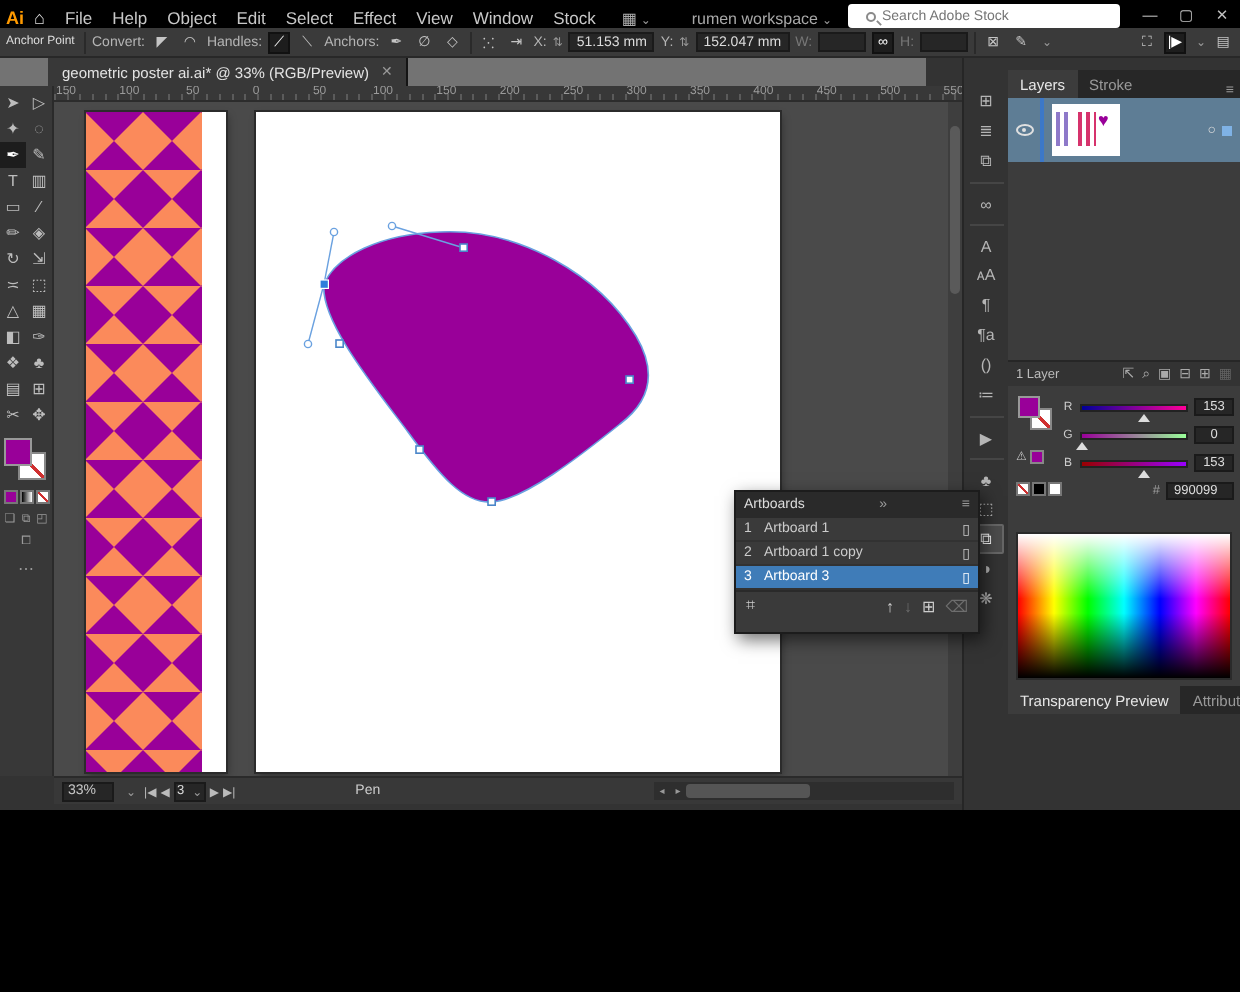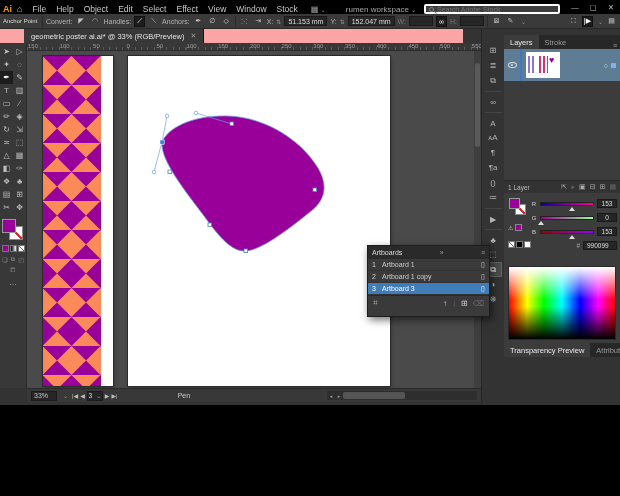--- a/index.html
+++ b/index.html
@@ -9,21 +9,21 @@
 
   
   .menubar { position:absolute; left:0; top:0; width:620px; height:14px; background:#000000;
              display:flex; align-items:flex-end; color:#c8c8c8; font-size:8.5px; }
   .ai-logo { color:#ff9a00; font-weight:bold; font-size:9px; padding:0 4px 0 3px; }
   .home-ic { font-size:9px; padding:0 5px 0 1px; color:#ddd; }
   .menu-item { padding:0 5px; white-space:nowrap; }
   .ws-ic { color:#aaa; font-size:8px; padding:0 3px 0 8px; }
   .caret { font-size:6px; color:#999; padding-left:2px; }
   .workspace { margin-left:auto; color:#a8a8a8; font-size:8px; white-space:nowrap; }
-  .searchbox { margin:0 6px 0 8px; width:136px; height:10px; background:#3e3e3e; border:2px solid #ffffff;
+  .searchbox { margin:0 6px 0 8px; width:136px; height:10px; background:#3e3e3e; border:6px solid #ffffff;
                border-radius:2px; display:flex; align-items:center; padding:0 3px; }
   .mag { width:5px; height:5px; border:1px solid #8a8a8a; border-radius:50%; position:relative; flex:0 0 auto; }
   .mag::after { content:""; position:absolute; left:4px; top:4px; width:3px; height:1px; background:#8a8a8a; transform:rotate(45deg); }
   .searchbox input { background:transparent; border:none; outline:none; color:#919191; font-size:7px; width:110px;
                      font-family:"Liberation Sans", sans-serif; padding-left:3px; }
   .winbtns { display:flex; }
   .winbtn { width:18px; height:14px; display:flex; align-items:center; justify-content:center; font-size:7.5px; color:#c0c0c0; }
 
   
   .controlbar { position:absolute; left:0; top:14px; width:620px; height:15px; background:#3a3a3a;
@@ -33,21 +33,21 @@
   .cb-sep { width:1px; height:11px; background:#2a2a2a; flex:0 0 auto; }
   .cb-ic { width:11px; height:11px; display:flex; align-items:center; justify-content:center; font-size:7px; color:#c5c5c5; flex:0 0 auto; }
   .cb-ic.pressed { background:#1d1d1d; border:1px solid #111; color:#fff; }
   .cb-val { background:#262626; border:1px solid #1a1a1a; color:#ddd; padding:0 3px; height:10px;
             display:flex; align-items:center; font-size:7px; }
   .cb-val.empty { width:24px; color:#666; }
   .cb-dim { color:#777; }
   .spin { font-size:6px; color:#999; }
 
   
-  .tabbar { position:absolute; left:0; top:29px; width:463px; height:14px; background:#fca5a5; display:flex; align-items:flex-start; }
+  .tabbar { position:absolute; left:0; top:29px; width:463px; height:14px; background:#737373; display:flex; align-items:flex-start; }
   .doctab { margin-left:24px; height:14px; background:#383838; display:flex; align-items:center; gap:6px;
             padding:0 7px; font-size:7.5px; color:#e3e3e3; border-right:1px solid #141414; }
   .doctab .close { color:#9a9a9a; font-size:7px; }
 
   
   .toolbar { position:absolute; left:0; top:43px; width:27px; height:345px; background:#383838;
              border-right:1px solid #2a2a2a; display:flex; flex-direction:column; align-items:center; }
   .toolgrid { display:grid; grid-template-columns:13px 13px; margin-top:2px; }
   .tool { width:13px; height:13px; display:flex; align-items:center; justify-content:center; font-size:8px; color:#bdbdbd; }
   .tool.active { background:#1d1d1d; color:#fff; }

